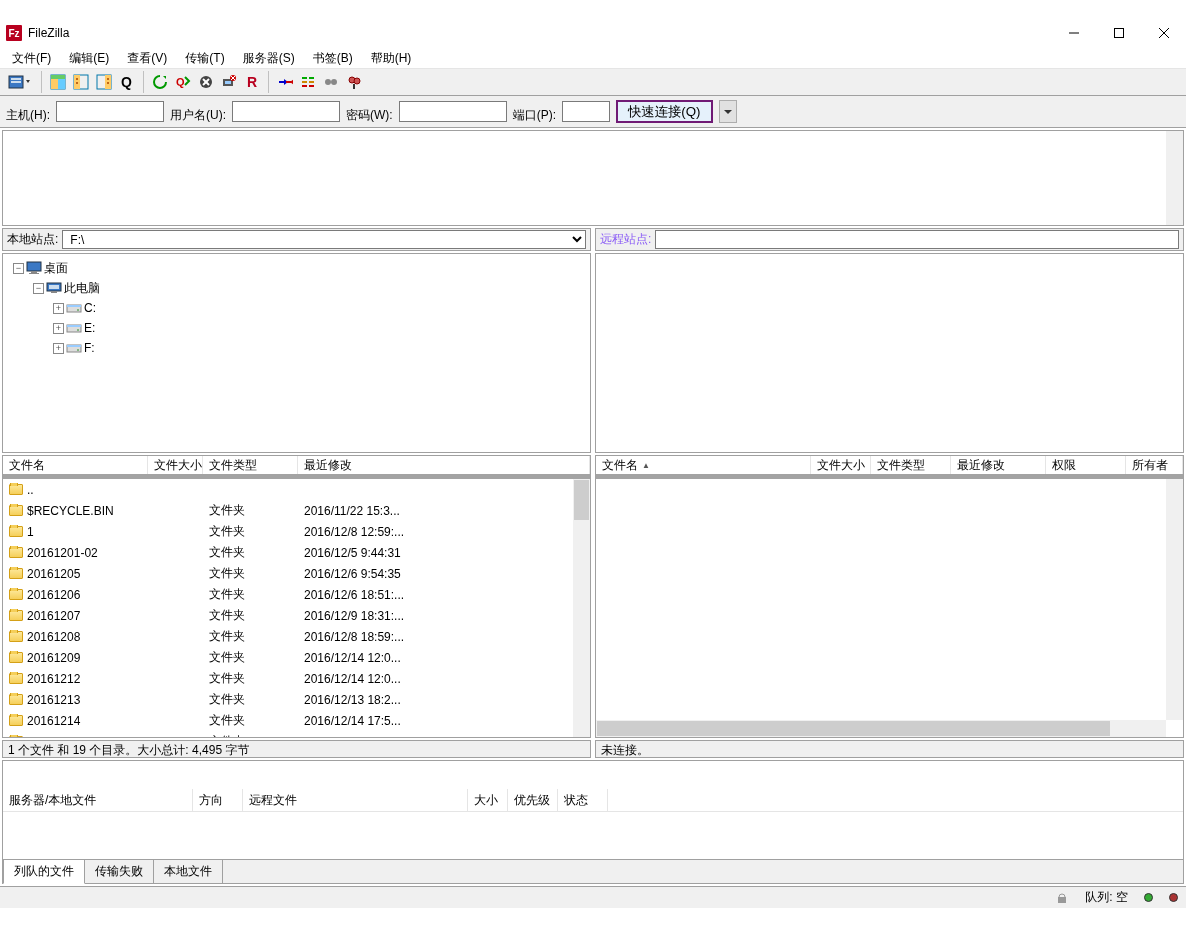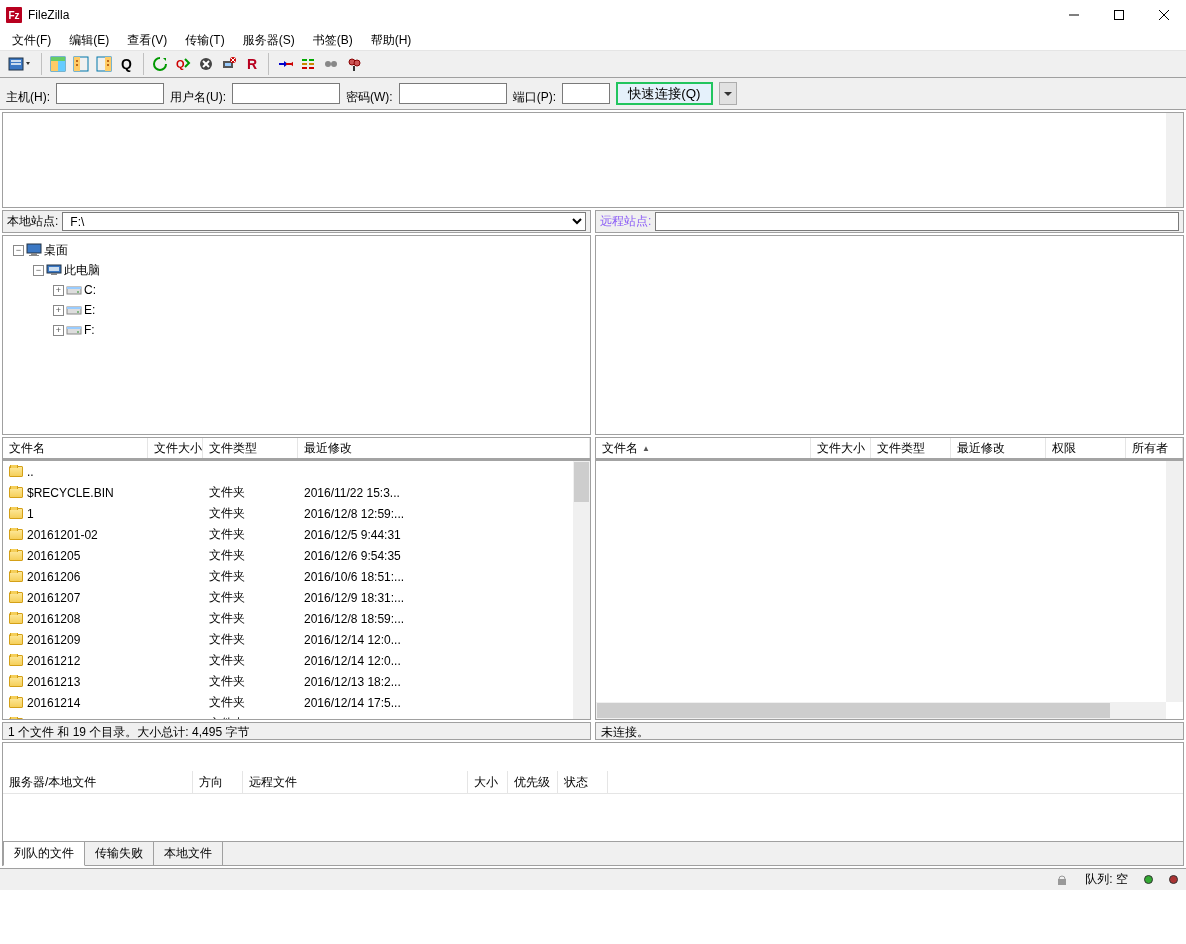--- a/index.html
+++ b/index.html
@@ -1,49 +1,49 @@
 <!DOCTYPE html>
 <html><head>
 <meta charset="utf-8">
 <style>
 * { box-sizing: border-box; margin: 0; padding: 0; }
 html, body { width: 1186px; height: 944px; font-family: "Microsoft YaHei", Tahoma, sans-serif; font-size: 12px; background: #fff; color: #000; overflow: hidden; }
-.titlebar { height: 30px; display: flex; align-items: center; padding: 0 0 0 6px; background: #fff; border-bottom: 0; }
+.titlebar { height: 30px; display: flex; align-items: center; padding: 0 0 0 6px; background: #fff; border-bottom: 0; margin-top: 18px; }
 .titlebar .app-icon { width: 16px; height: 16px; background: #b8001f; display: flex; align-items: center; justify-content: center; color: #fff; font-weight: bold; font-size: 10px; margin-right: 6px; border-radius:1px;}
 .titlebar .title { flex: 0 0 auto; }
 .titlebar .spacer { flex: 1; }
 .titlebar .winbtn { width: 45px; height: 30px; display: flex; align-items: center; justify-content: center; }
 .menubar { height: 20px; display: flex; align-items: center; padding: 0 4px; gap: 2px; }
 .menubar .menu-item { padding: 2px 8px; }
 .toolbar { height: 28px; border-top: 1px solid #e5e5e5; border-bottom: 1px solid #a0a0a0; background: #f0f0f0; display: flex; align-items: center; padding: 0 4px; gap: 1px; }
 .toolbar .tb-sep { width: 1px; height: 22px; background: #c0c0c0; margin: 0 4px; }
 .toolbar .tb-btn { width: 22px; height: 22px; display: flex; align-items: center; justify-content: center; border: 1px solid transparent; }
 .toolbar .tb-btn.wide { width: 32px; }
 .quickconnect { height: 32px; border-bottom: 1px solid #a0a0a0; background: #f0f0f0; display: flex; align-items: center; padding: 0 6px; gap: 6px; }
 .quickconnect label { white-space: nowrap; margin-top: 8px; }
 .quickconnect input { border: 1px solid #7a7a7a; height: 21px; padding: 0 3px; background: #fff; }
-.quickconnect .qc-btn { height: 23px; padding: 0 10px; border: 2px solid #22c55e; background: #e5f1fb; }
+.quickconnect .qc-btn { height: 23px; padding: 0 10px; border: 2px solid #701a75; background: #e5f1fb; }
 .quickconnect .qc-drop { width: 18px; height: 23px; border: 1px solid #adadad; background: #e1e1e1; display:flex; align-items:center; justify-content:center; }
 .log-pane { height: 96px; border: 1px solid #a0a0a0; margin: 2px; background: #fff; position: relative; }
 .log-pane .scrollbar, .scrollbar-v { position: absolute; right: 0; top: 0; bottom: 0; width: 17px; background: #f0f0f0; }
 .scrollbar-v .sthumb { position:absolute; left:1px; right:1px; top:1px; height:40px; background:#cdcdcd; }
 .panes { display: flex; height: 530px; margin: 0 2px; gap: 4px; }
 .pane-col { flex: 1; display: flex; flex-direction: column; gap: 2px; min-width: 0; }
 .sitebar { height: 23px; border: 1px solid #a0a0a0; background: #f0f0f0; display: flex; align-items: center; padding: 0 4px; gap: 4px; }
 .sitebar select, .sitebar input { flex: 1; height: 19px; border: 1px solid #7a7a7a; background: #fff; padding: 0 3px; font-family: inherit; font-size: 12px; }
 .sitebar .disabled { color: #8b5cf6; }
 .sitebar input[disabled] { background: #fff; }
 .tree-pane { border: 1px solid #a0a0a0; background: #fff; height: 200px; overflow: hidden; padding: 4px 2px; }
 .tree-row { display: flex; align-items: center; height: 20px; gap: 2px; }
 .tree-indent { display: inline-block; }
 .tree-exp { width: 11px; height: 11px; border: 1px solid #888; display: flex; align-items: center; justify-content: center; font-size: 9px; line-height: 1; background: #fff; cursor: default; color:#555;}
 .tree-exp.none { border: none; }
 .tree-icon { width: 16px; height: 14px; }
 .list-pane { border: 1px solid #a0a0a0; background: #fff; flex: 1; display: flex; flex-direction: column; min-height: 0; position: relative; }
-.list-header { height: 23px; display: flex; background: #fff; border-bottom: 3px solid #a3a3a3; }
+.list-header { height: 23px; display: flex; background: #fff; border-bottom: 5px solid #a3a3a3; }
 .list-header .col { border-right: 1px solid #e5e5e5; padding: 3px 6px; display: flex; align-items: center; gap:4px; white-space: nowrap; overflow:hidden;}
 .list-body { flex: 1; overflow: hidden; position: relative; }
 .list-row { display: flex; height: 21px; align-items: center; }
 .list-row .cell { padding: 0 6px; white-space: nowrap; overflow: hidden; display: flex; align-items: center; gap: 4px; }
 .folder-icon { width: 14px; height: 11px; background: linear-gradient(#fde89a,#f5cf5a); border: 1px solid #d4a017; border-radius: 1px; position: relative; flex-shrink:0;}
 .folder-icon::before { content:""; position:absolute; top:-3px; left:0; width:6px; height:3px; background:#f5cf5a; border:1px solid #d4a017; border-bottom:none; }
 .status-line { height: 18px; border: 1px solid #a0a0a0; border-top: 1px solid #a0a0a0; background: #f0f0f0; padding: 1px 5px; font-size: 12px; }
 .right-empty-msg { text-align: center; padding-top: 40px; color: #000; }
 .queue { height: 100px; margin: 2px 2px 0 2px; border: 1px solid #a0a0a0; background: #fff; }
 .queue-header { height: 23px; display: flex; border-bottom: 1px solid #e5e5e5; margin-top: 28px; }
@@ -343,21 +343,21 @@
             <div class="cell" style="width:95px">文件夹</div>
             <div class="cell" style="flex:1">2016/12/6 9:54:35</div>
           </div>
           <div class="list-row">
             <div class="cell" style="width:145px">
               <span class="folder-icon"></span>
               <span>20161206</span>
             </div>
             <div class="cell" style="width:55px"></div>
             <div class="cell" style="width:95px">文件夹</div>
-            <div class="cell" style="flex:1">2016/10/6 18:51:...</div>
+            <div class="cell" style="flex:1">2016/12/6 18:51:...</div>
           </div>
           <div class="list-row">
             <div class="cell" style="width:145px">
               <span class="folder-icon"></span>
               <span>20161207</span>
             </div>
             <div class="cell" style="width:55px"></div>
             <div class="cell" style="width:95px">文件夹</div>
             <div class="cell" style="flex:1">2016/12/9 18:31:...</div>
           </div>

